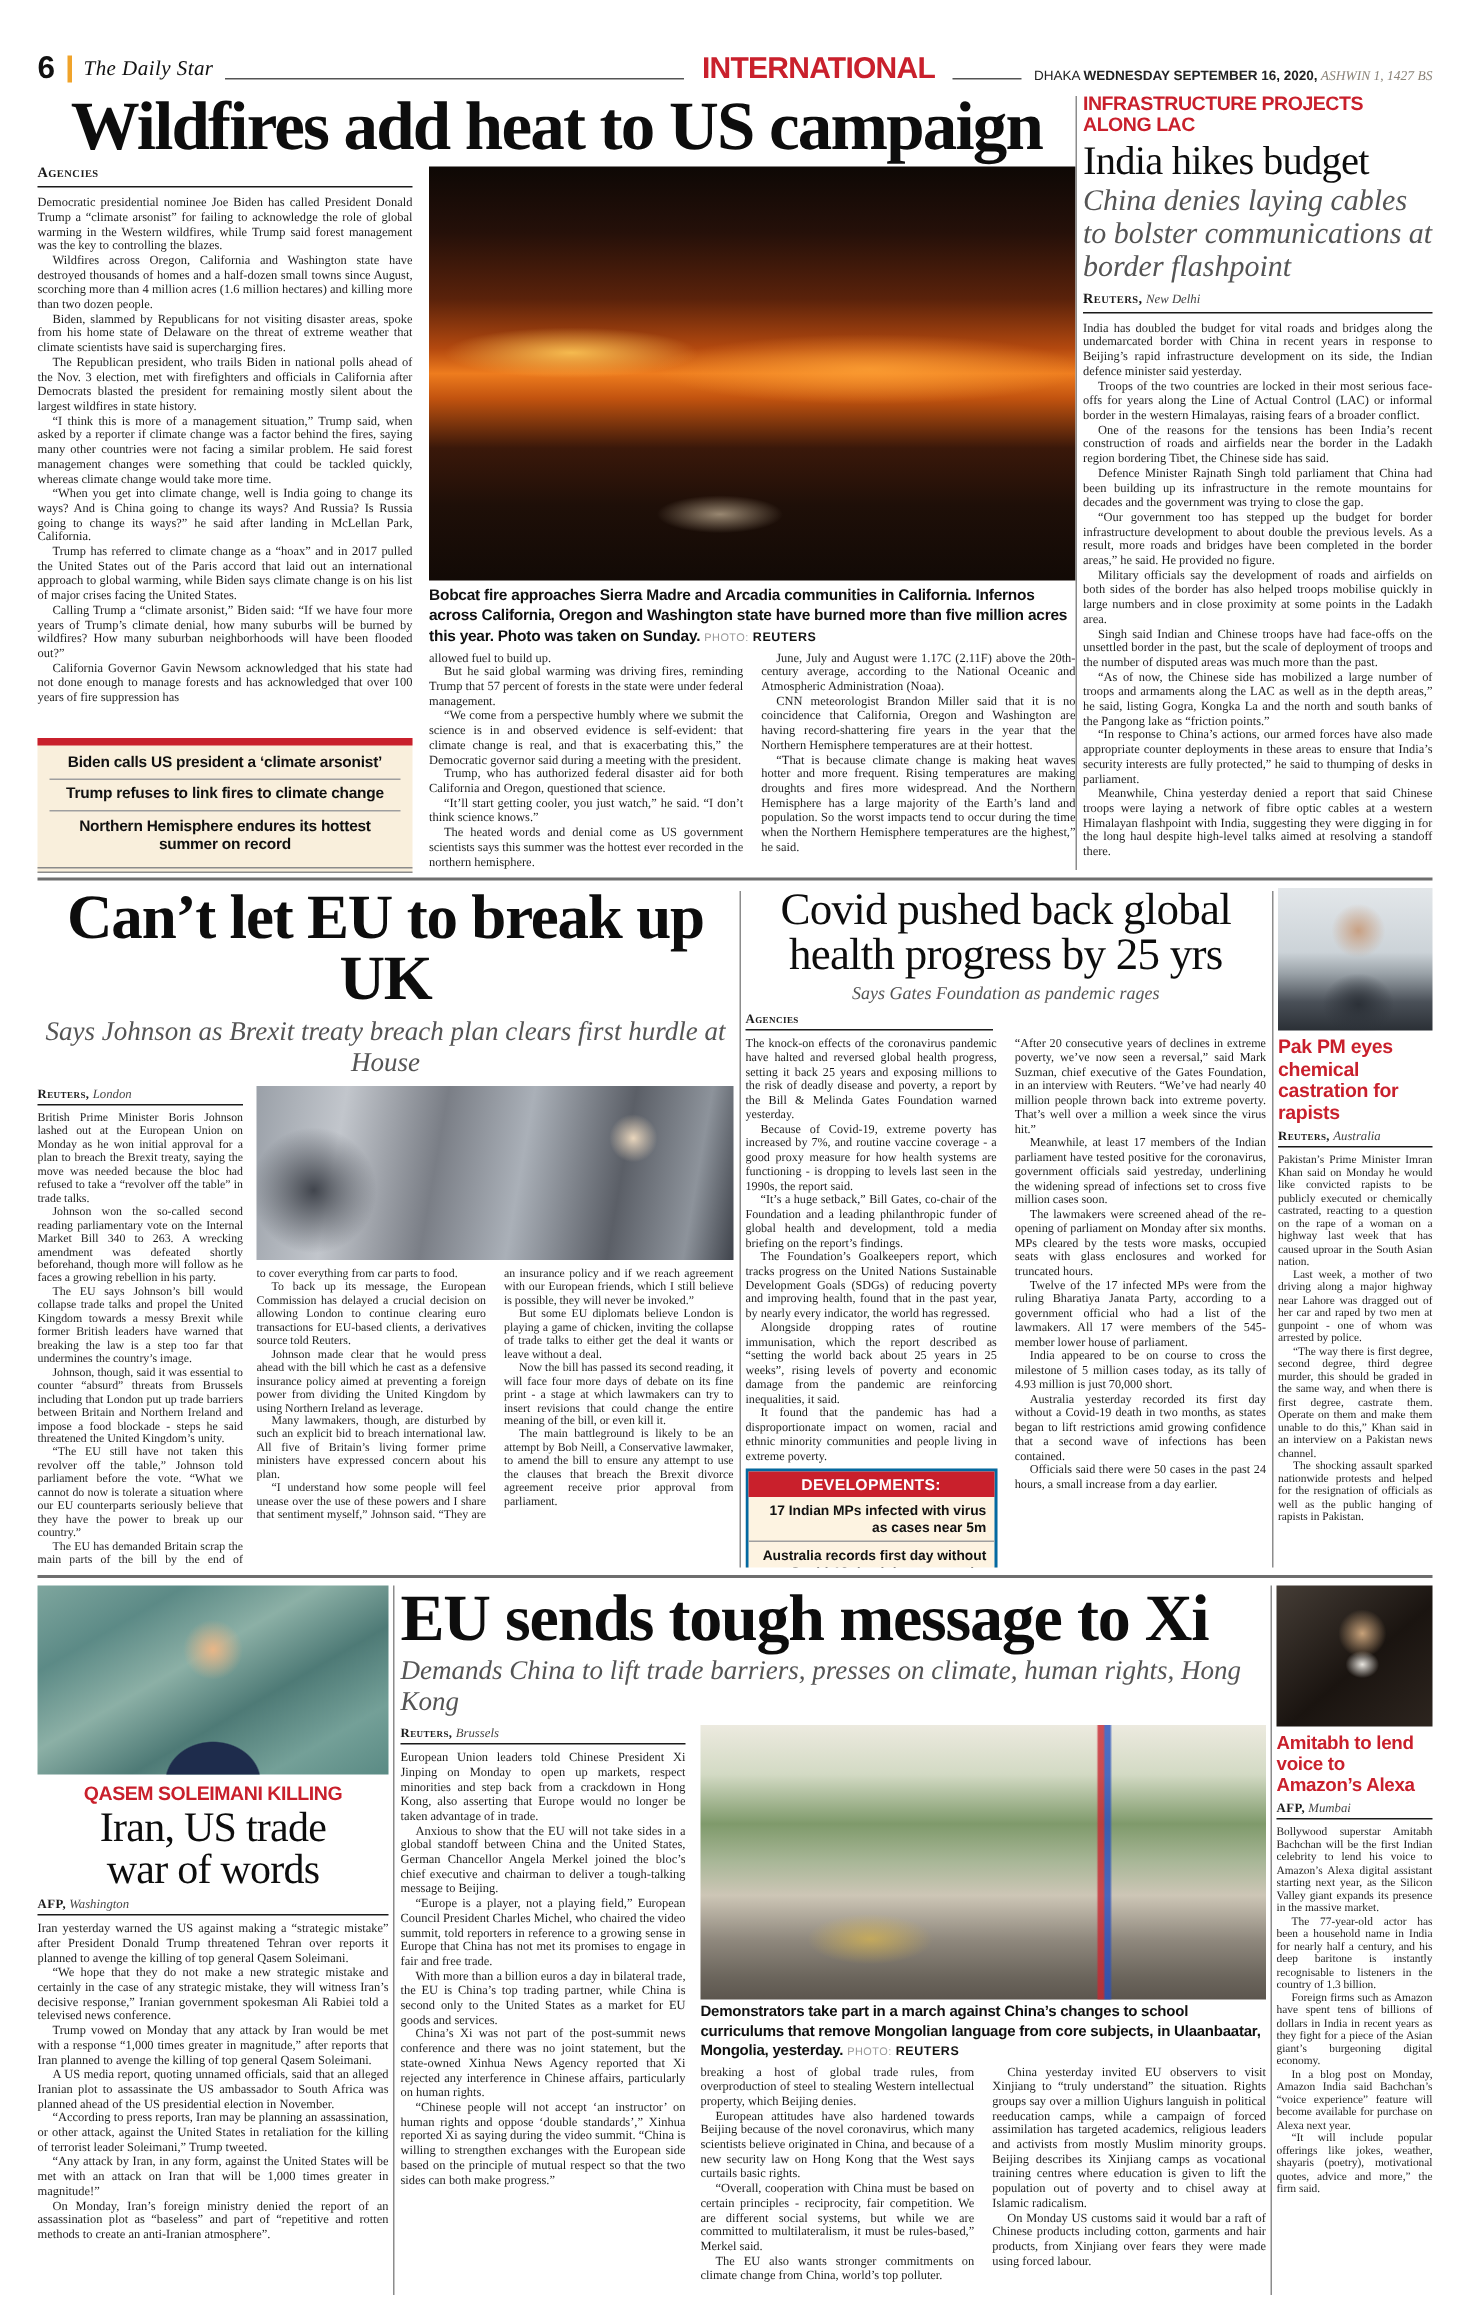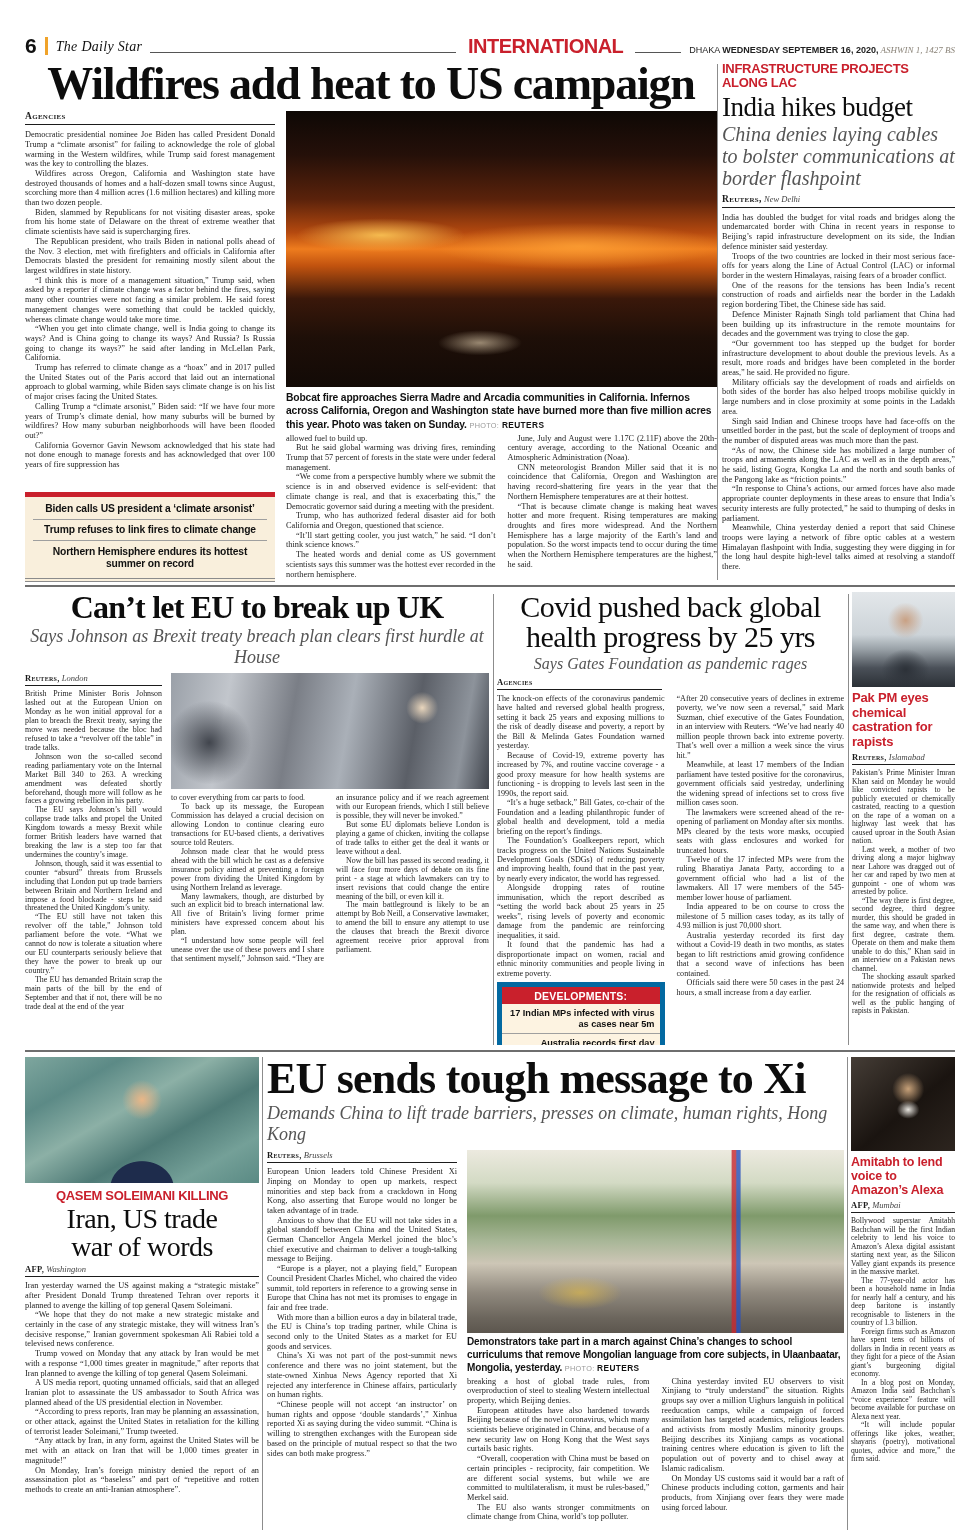--- a/index.html
+++ b/index.html
@@ -32,28 +32,28 @@
   .kicker{font-family:"Liberation Sans",sans-serif;font-weight:700;color:#c9202c;font-size:13px;letter-spacing:-.3px;line-height:1.1}
   .subhead{font-style:italic;color:#555}
   .caption{font-family:"Liberation Sans",sans-serif;font-weight:700;font-size:10.3px;line-height:1.28;color:#111;letter-spacing:-.15px}
   .credit-label{color:#999;font-size:7.3px;font-weight:400;letter-spacing:.3px}
   .credit{font-size:8.3px;font-weight:700;color:#111;letter-spacing:.4px}
 
   
   .hl-box{background:#f9efdc;border-top:5px solid #c9202c;border-bottom:4px double #8b8b8b;padding:2px 8px 4px}
   .hl-item{font-family:"Liberation Sans",sans-serif;font-weight:700;font-size:10.3px;line-height:1.2;text-align:center;padding:4.5px 0 3.5px;letter-spacing:-.15px;color:#111}
   .hl-item+.hl-item{border-top:1px solid #9f9f9f}
-  .dev-box{background:#fdf3e1;border:5px solid #0369a1;break-inside:avoid;margin:4px 0}
+  .dev-box{background:#fdf3e1;border:2px solid #0369a1;break-inside:avoid;margin:4px 0}
   .dev-head{background:#c9202c;color:#fff;font-family:"Liberation Sans",sans-serif;font-weight:700;font-size:10.5px;letter-spacing:.2px;text-align:center;padding:2.5px 0}
   .dev-item{font-family:"Liberation Sans",sans-serif;font-weight:700;font-size:9.2px;line-height:1.2;text-align:right;padding:3.5px 5px;color:#111}
   .dev-item+.dev-item{border-top:1px solid #9f9f9f}
 
   
   .h-xl{font-weight:700;font-size:46px;line-height:.96;letter-spacing:-1.2px;text-align:center;color:#0d0d0d}
-  .h-lg{font-weight:700;font-size:32px;line-height:.98;letter-spacing:-.8px;text-align:center;color:#0d0d0d}
+  .h-lg{font-weight:700;font-size:42px;line-height:.98;letter-spacing:-.8px;text-align:center;color:#0d0d0d}
   .h-md{font-weight:400;font-size:27px;line-height:1;letter-spacing:-.5px;color:#0d0d0d}
   .h-red{font-family:"Liberation Sans",sans-serif;font-weight:700;color:#c9202c;letter-spacing:-.2px}
 
   
   .vline{position:absolute;width:1px;background:#8c8c8c}
   .hline{position:absolute;height:1.5px;background:#6e6e6e}
 
   
   .photo{position:relative;width:100%;flex:none}
   .photo-wildfire{height:276px;background:
@@ -198,21 +198,21 @@
             <p class="para">The main battleground is likely to be an attempt by Bob Neill, a Conservative lawmaker, to amend the bill to ensure any attempt to use the clauses that breach the Brexit divorce agreement receive prior approval from parliament.</p>
           </div>
       </div>
     </div>
   </div>
 
   <div class="vline" style="left:493px;top:594px;height:451px"></div>
 
   <div class="sec" style="left:497px;top:592px;width:347px;height:453px">
     <div class="h-md" style="font-size:30px;font-weight:400;text-align:center;line-height:1">Covid pushed back global health progress by 25 yrs</div>
-    <div class="subhead" style="font-size:16px;text-align:center;margin:3px 0 4px">Says Gates Foundation as pandemic rages</div>
+    <div class="subhead" style="font-size:12px;text-align:center;margin:3px 0 4px">Says Gates Foundation as pandemic rages</div>
     <div class="byline thin" style="width:165px"><span class="agency">Agencies</span></div>
     <div class="cols-2 body-text flex1" style="font-size:8.1px">
       <div>
           <p class="para">The knock-on effects of the coronavirus pandemic have halted and reversed global health progress, setting it back 25 years and exposing millions to the risk of deadly disease and poverty, a report by the Bill &amp; Melinda Gates Foundation warned yesterday.</p>
           <p class="para">Because of Covid-19, extreme poverty has increased by 7%, and routine vaccine coverage - a good proxy measure for how health systems are functioning - is dropping to levels last seen in the 1990s, the report said.</p>
           <p class="para">“It’s a huge setback,” Bill Gates, co-chair of the Foundation and a leading philanthropic funder of global health and development, told a media briefing on the report’s findings.</p>
           <p class="para">The Foundation’s Goalkeepers report, which tracks progress on the United Nations Sustainable Development Goals (SDGs) of reducing poverty and improving health, found that in the past year, by nearly every indicator, the world has regressed.</p>
           <p class="para">Alongside dropping rates of routine immunisation, which the report described as “setting the world back about 25 years in 25 weeks”, rising levels of poverty and economic damage from the pandemic are reinforcing inequalities, it said.</p>
           <p class="para">It found that the pandemic has had a disproportionate impact on women, racial and ethnic minority communities and people living in extreme poverty.</p>
         </div>
@@ -233,21 +233,21 @@
           <p class="para">Officials said there were 50 cases in the past 24 hours, a small increase from a day earlier.</p>
         </div>
     </div>
   </div>
 
   <div class="vline" style="left:848px;top:594px;height:451px"></div>
 
   <div class="sec" style="left:852px;top:592px;width:103px;height:453px">
     <div class="photo photo-imran"></div>
     <div class="h-red" style="font-size:13px;line-height:1.12;margin:4px 0 3px">Pak PM eyes chemical castration for rapists</div>
-    <div class="byline thin"><span class="agency">Reuters,</span> <span class="place">Islamabad</span></div>
+    <div class="byline thin"><span class="agency">Reuters,</span> <span class="place">Australia</span></div>
     <div class="body-text tiny flex1">
         <p class="para">Pakistan’s Prime Minister Imran Khan said on Monday he would like convicted rapists to be publicly executed or chemically castrated, reacting to a question on the rape of a woman on a highway last week that has caused uproar in the South Asian nation.</p>
         <p class="para">Last week, a mother of two driving along a major highway near Lahore was dragged out of her car and raped by two men at gunpoint - one of whom was arrested by police.</p>
         <p class="para">“The way there is first degree, second degree, third degree murder, this should be graded in the same way, and when there is first degree, castrate them. Operate on them and make them unable to do this,” Khan said in an interview on a Pakistan news channel.</p>
         <p class="para">The shocking assault sparked nationwide protests and helped for the resignation of officials as well as the public hanging of rapists in Pakistan.</p>
       </div>
   </div>
 
   <div class="hline" style="left:25px;top:1050px;width:930px"></div>
 

